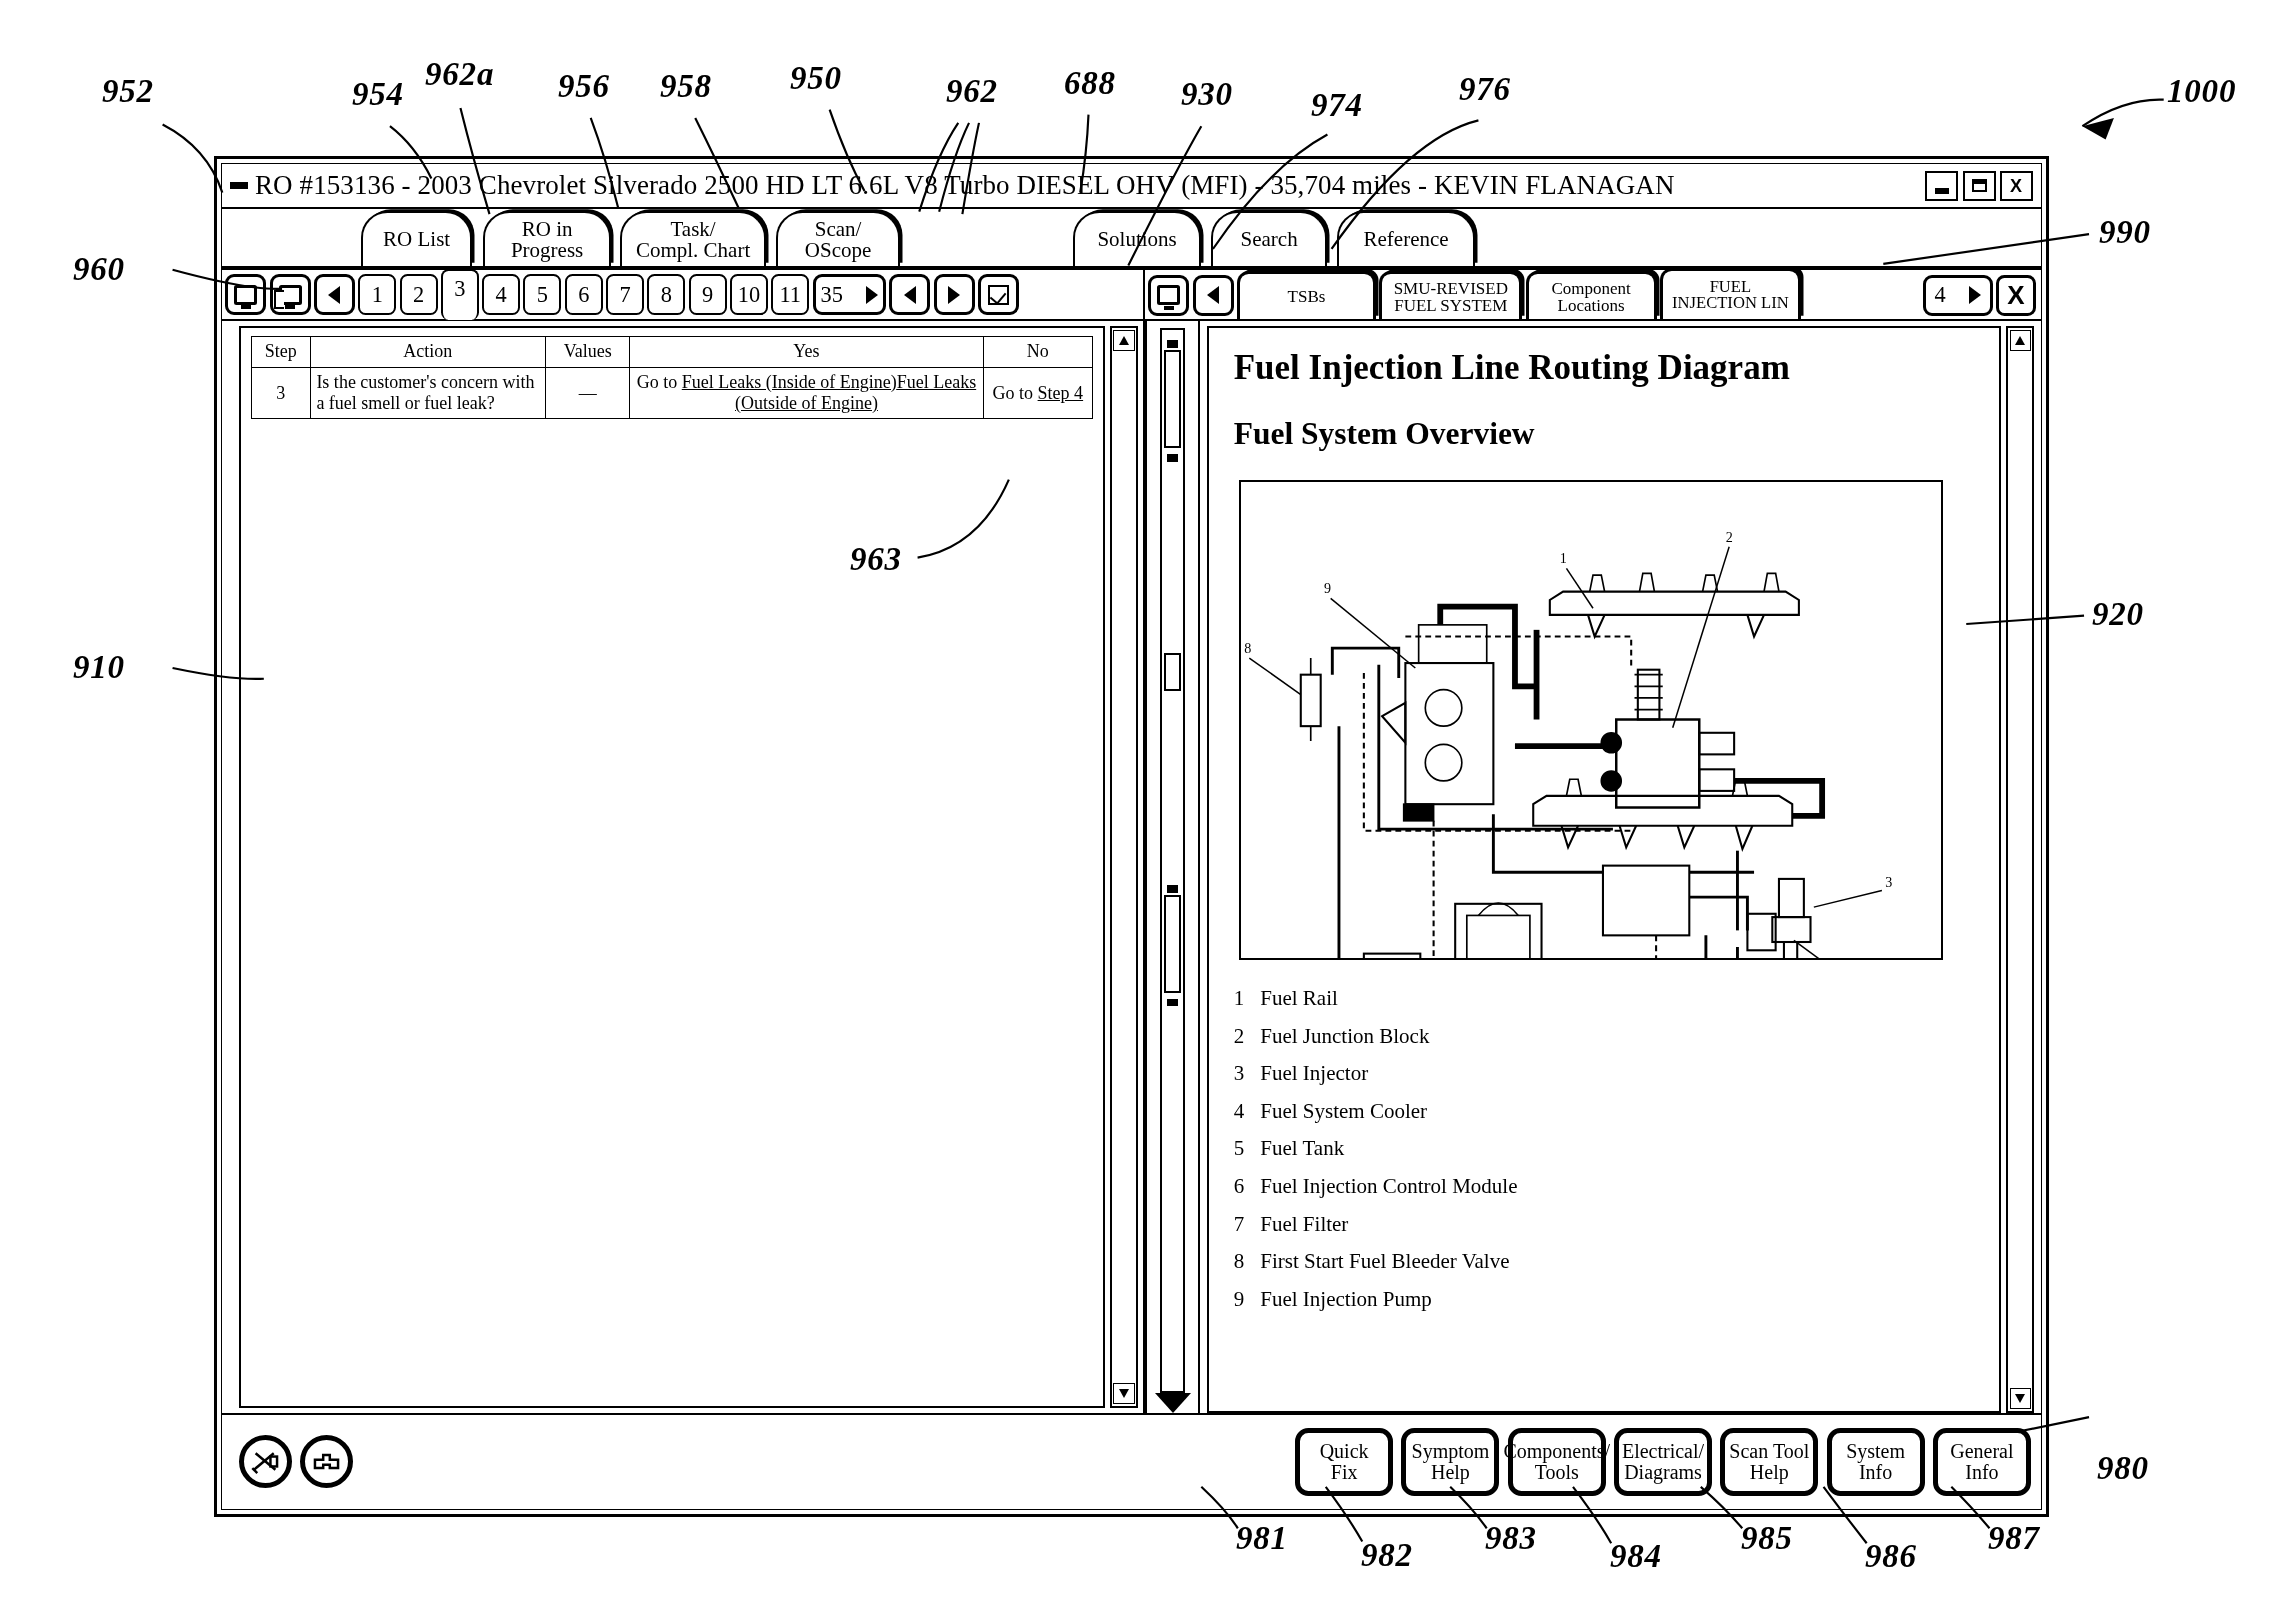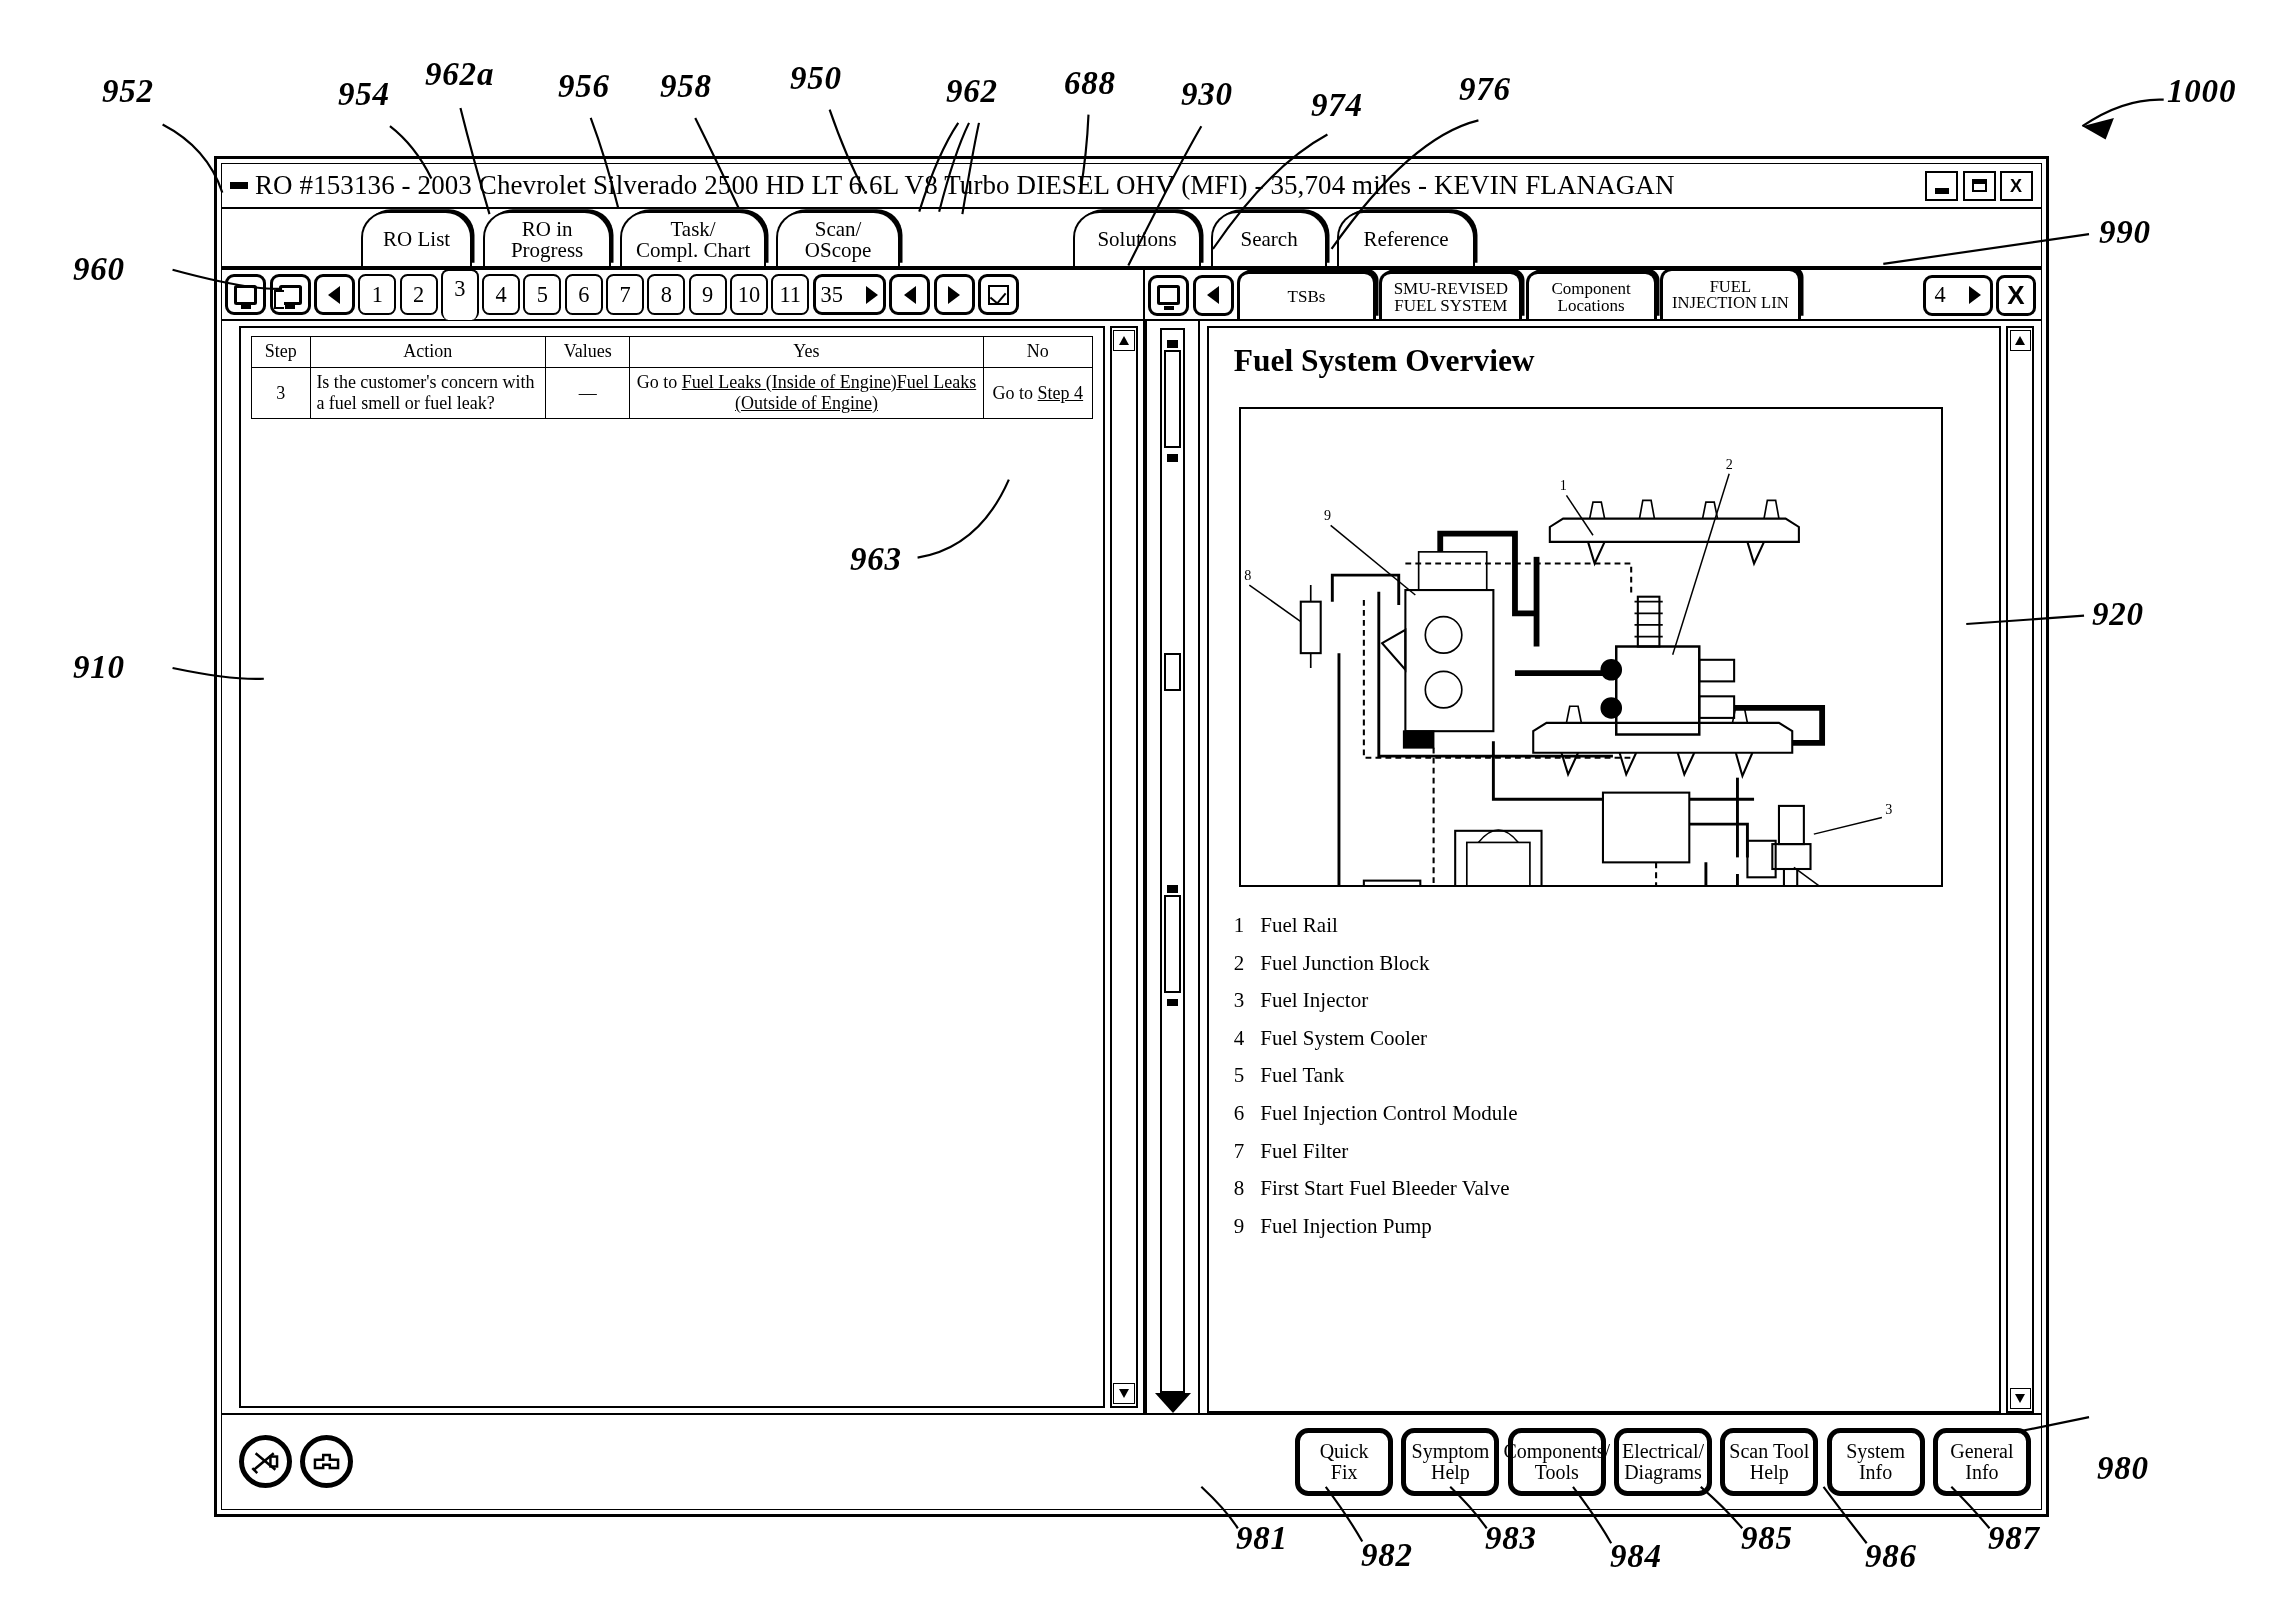--- a/index.html
+++ b/index.html
@@ -474,20 +474,21 @@
         <div class="grip"></div>
         <div class="pip"></div>
         <div style="flex:2 1 auto"></div>
       </div>
       <div class="split-foot"></div>
     </div>
 
     <div id="right-pane">
       <div id="right-doc-wrap">
         <div id="right-doc">
+          <div id="doc-title">Fuel Injection Line Routing Diagram</div>
           <div id="doc-subtitle">Fuel System Overview</div>
 
           <div id="diagram-frame">
             <svg width="704" height="480" viewBox="0 0 848 578">
               <g fill="none" stroke="#000" stroke-width="2">
 
                 <path d="M372 142 L372 160 L672 160 L672 142 L656 132 L388 132 Z" stroke-width="2.5"></path>
                 <path d="M420 132 L424 112 L434 112 L438 132"></path>
                 <path d="M480 132 L484 110 L494 110 L498 132"></path>
                 <path d="M556 132 L560 112 L570 112 L574 132"></path>
@@ -712,21 +713,21 @@
   <path d="M1448 1792 Q1478 1820 1492 1842"></path>
   <path d="M1598 1792 Q1625 1828 1642 1858"></path>
   <path d="M1748 1792 Q1775 1818 1792 1842"></path>
   <path d="M1896 1792 Q1925 1830 1942 1860"></path>
   <path d="M2050 1792 Q2080 1818 2100 1842"></path>
   <path d="M2198 1792 Q2228 1832 2250 1860"></path>
   <path d="M2352 1792 Q2378 1818 2398 1842"></path>
 </svg>
 
 <div class="callout" style="left:102px;top:73px;">952</div>
-<div class="callout" style="left:338px;top:76px;">954</div>
+<div class="callout" style="left:352px;top:76px;">954</div>
 <div class="callout" style="left:425px;top:56px;">962a</div>
 <div class="callout" style="left:558px;top:68px;">956</div>
 <div class="callout" style="left:660px;top:68px;">958</div>
 <div class="callout" style="left:790px;top:60px;">950</div>
 <div class="callout" style="left:946px;top:73px;">962</div>
 <div class="callout" style="left:1064px;top:65px;">688</div>
 <div class="callout" style="left:1181px;top:76px;">930</div>
 <div class="callout" style="left:1311px;top:87px;">974</div>
 <div class="callout" style="left:1459px;top:71px;">976</div>
 <div class="callout" style="left:2167px;top:73px;">1000</div>

